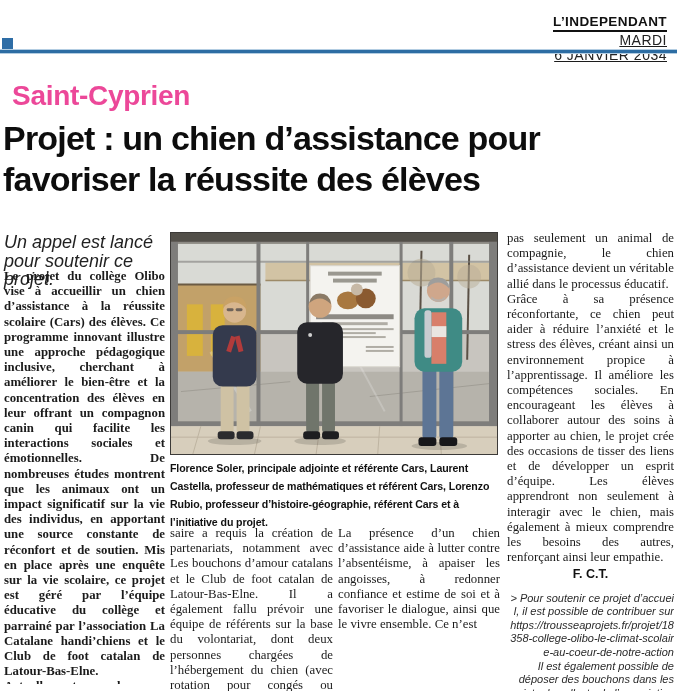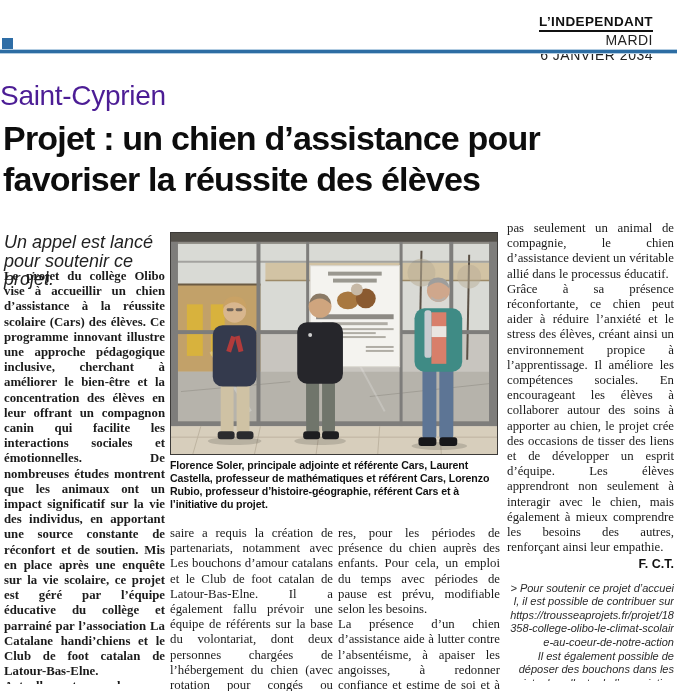--- a/index.html
+++ b/index.html
@@ -4,56 +4,56 @@
 <style>
   html,body{margin:0;padding:0;}
   body{
     width:677px;height:691px;position:relative;overflow:hidden;
     background:#ffffff;color:#1c1c1c;
     font-family:"Liberation Serif", serif;
   }
   .abs{position:absolute;}
 
   
-  .masthead{right:24px;top:12px;text-align:right;font-family:"Liberation Sans",sans-serif;}
+  .masthead{right:10px;top:12px;text-align:right;font-family:"Liberation Sans",sans-serif;text-decoration:underline;}
   .paper-name{font-size:13.5px;font-weight:bold;letter-spacing:.4px;color:#111;
     border-bottom:2px solid #111;display:inline-block;padding-bottom:1px;}
   .edition{font-size:14px;color:#222;letter-spacing:.5px;line-height:12.5px;margin-top:2px;}
   .section-marker{left:2px;top:38px;width:11px;height:11px;background:#2e6da6;}
   .top-rule{left:0;top:49px;width:677px;height:5px;background:#2d6da3;
     border-top:1.5px solid #b3cde2;border-bottom:1.5px solid #b3cde2;box-sizing:border-box;}
 
   
-  .kicker{left:0;top:80px;font-family:"Liberation Sans",sans-serif;
-    font-weight:normal;font-size:28px;color:#4c1d95;letter-spacing:-.3px;}
+  .kicker{left:12px;top:80px;font-family:"Liberation Sans",sans-serif;
+    font-weight:bold;font-size:28px;color:#ec4899;letter-spacing:-.3px;}
   .headline{left:3px;top:118px;width:672px;font-family:"Liberation Sans",sans-serif;
     font-weight:bold;font-size:34px;line-height:41px;color:#0d0d0d;letter-spacing:-.8px;}
 
   
   .standfirst{left:4px;top:233px;width:161px;font-family:"Liberation Sans",sans-serif;
     font-style:italic;font-size:18px;line-height:18.5px;color:#222;}
   .bodycol{font-size:12.8px;line-height:15.2px;text-align:justify;color:#1b1b1b;overflow:hidden;}
   .bodycol p{margin:0;}
   .col1{left:4px;top:269px;width:161px;height:415px;font-weight:bold;}
   .col2{left:170px;top:526px;width:163px;height:165px;}
   .col3{left:338px;top:526px;width:162px;height:165px;}
-  .col4{left:507px;top:221px;width:167px;height:460px;}
-  .byline{text-align:right;font-family:"Liberation Sans",sans-serif;font-weight:bold;
+  .col4{left:507px;top:231px;width:167px;height:460px;}
+  .byline{text-align:center;font-family:"Liberation Sans",sans-serif;font-weight:bold;
     font-size:12.5px;margin-top:2px;color:#111;}
   .note{font-family:"Liberation Sans",sans-serif;font-style:italic;font-size:11px;
     line-height:13.6px;color:#2a2a2a;margin-top:9px;text-align:left;}
   .note p{margin:0;word-break:break-all;text-align:right;}
   .note p + p{word-break:normal;}
 
   
   .photo{left:170px;top:232px;width:328px;height:223px;border:1.5px solid #3c3a38;
     box-sizing:border-box;background:#c8c5bf;}
   .photo svg{display:block;width:100%;height:100%;}
   .caption{left:170px;top:459px;width:332px;font-family:"Liberation Sans",sans-serif;
-    font-weight:bold;font-size:10.6px;line-height:13px;color:#111;letter-spacing:-.1px;}
+    font-weight:bold;font-size:10.6px;line-height:18px;color:#111;letter-spacing:-.1px;}
 </style>
 </head>
 <body>
 
 <div class="abs masthead">
   <div class="paper-name">L’INDEPENDANT</div>
   <div class="edition">MARDI</div>
   <div class="edition">6 JANVIER 2034</div>
 </div>
 <div class="abs section-marker"></div>
@@ -187,21 +187,20 @@
     </g>
   </svg>
 </div>
 
 <div class="abs caption">Florence Soler, principale adjointe et référente Cars, Laurent Castella, professeur de mathématiques et référent Cars, Lorenzo Rubio, professeur d’histoire-géographie, référent Cars et à l’initiative du projet.</div>
 
 <div class="abs bodycol col2">
   <p>saire a requis la création de partenariats, notamment avec Les bouchons d’amour catalans et le Club de foot catalan de Latour-Bas-Elne. Il a également fallu prévoir une équipe de référents sur la base du volontariat, dont deux personnes chargées de l’hébergement du chien (avec rotation pour congés ou absence) et cinq auxiliaires, référents secondai-</p>
 </div>
 <div class="abs bodycol col3">
-  <p>res, pour les périodes de présence du chien auprès des enfants. Pour cela, un emploi du temps avec périodes de pause est prévu, modifiable selon les besoins.</p>
   <p>La présence d’un chien d’assistance aide à lutter contre l’absentéisme, à apaiser les angoisses, à redonner confiance et estime de soi et à favoriser le dialogue, ainsi que le vivre ensemble. Ce n’est</p>
 </div>
 
 <div class="abs bodycol col4">
   <p>pas seulement un animal de compagnie, le chien d’assistance devient un véritable allié dans le processus éducatif.</p>
   <p>Grâce à sa présence réconfortante, ce chien peut aider à réduire l’anxiété et le stress des élèves, créant ainsi un environnement propice à l’apprentissage. Il améliore les compétences sociales. En encourageant les élèves à collaborer autour des soins à apporter au chien, le projet crée des occasions de tisser des liens et de développer un esprit d’équipe. Les élèves apprendront non seulement à interagir avec le chien, mais également à mieux comprendre les besoins des autres, renforçant ainsi leur empathie.</p>
   <div class="byline">F. C.T.</div>
   <div class="note">
     <p>&gt; Pour soutenir ce projet d’accueil, il est possible de contribuer sur https://trousseaprojets.fr/projet/18358-college-olibo-le-climat-scolaire-au-coeur-de-notre-action</p>
     <p>Il est également possible de déposer des bouchons dans les points de collecte de l’association Les bouchons d’amour catalans.</p>

